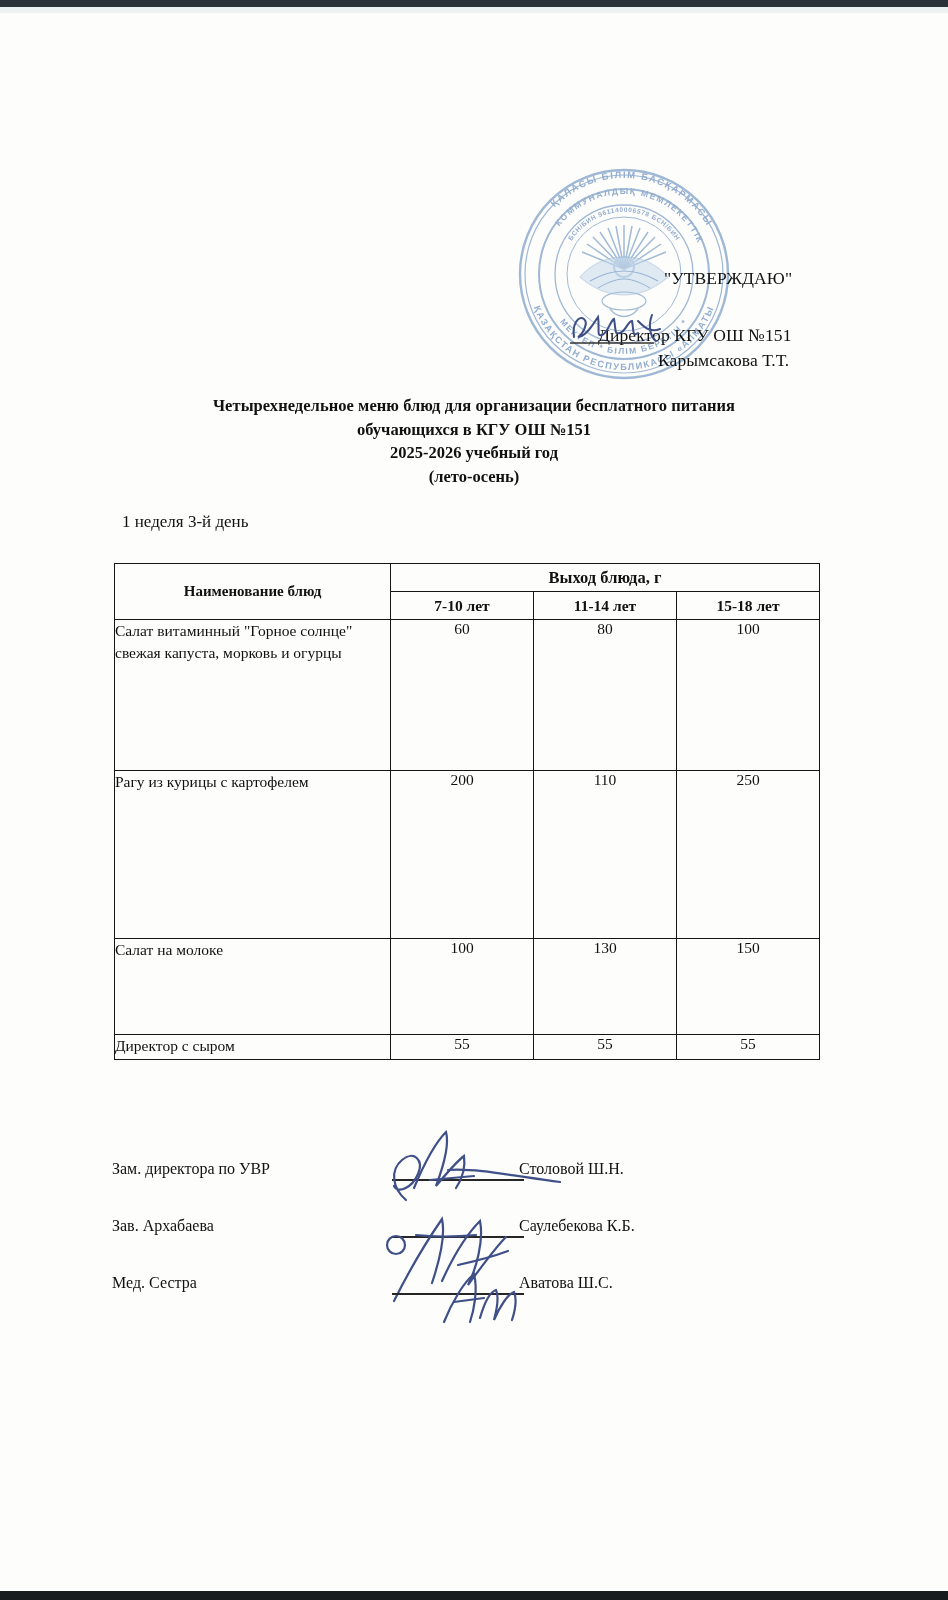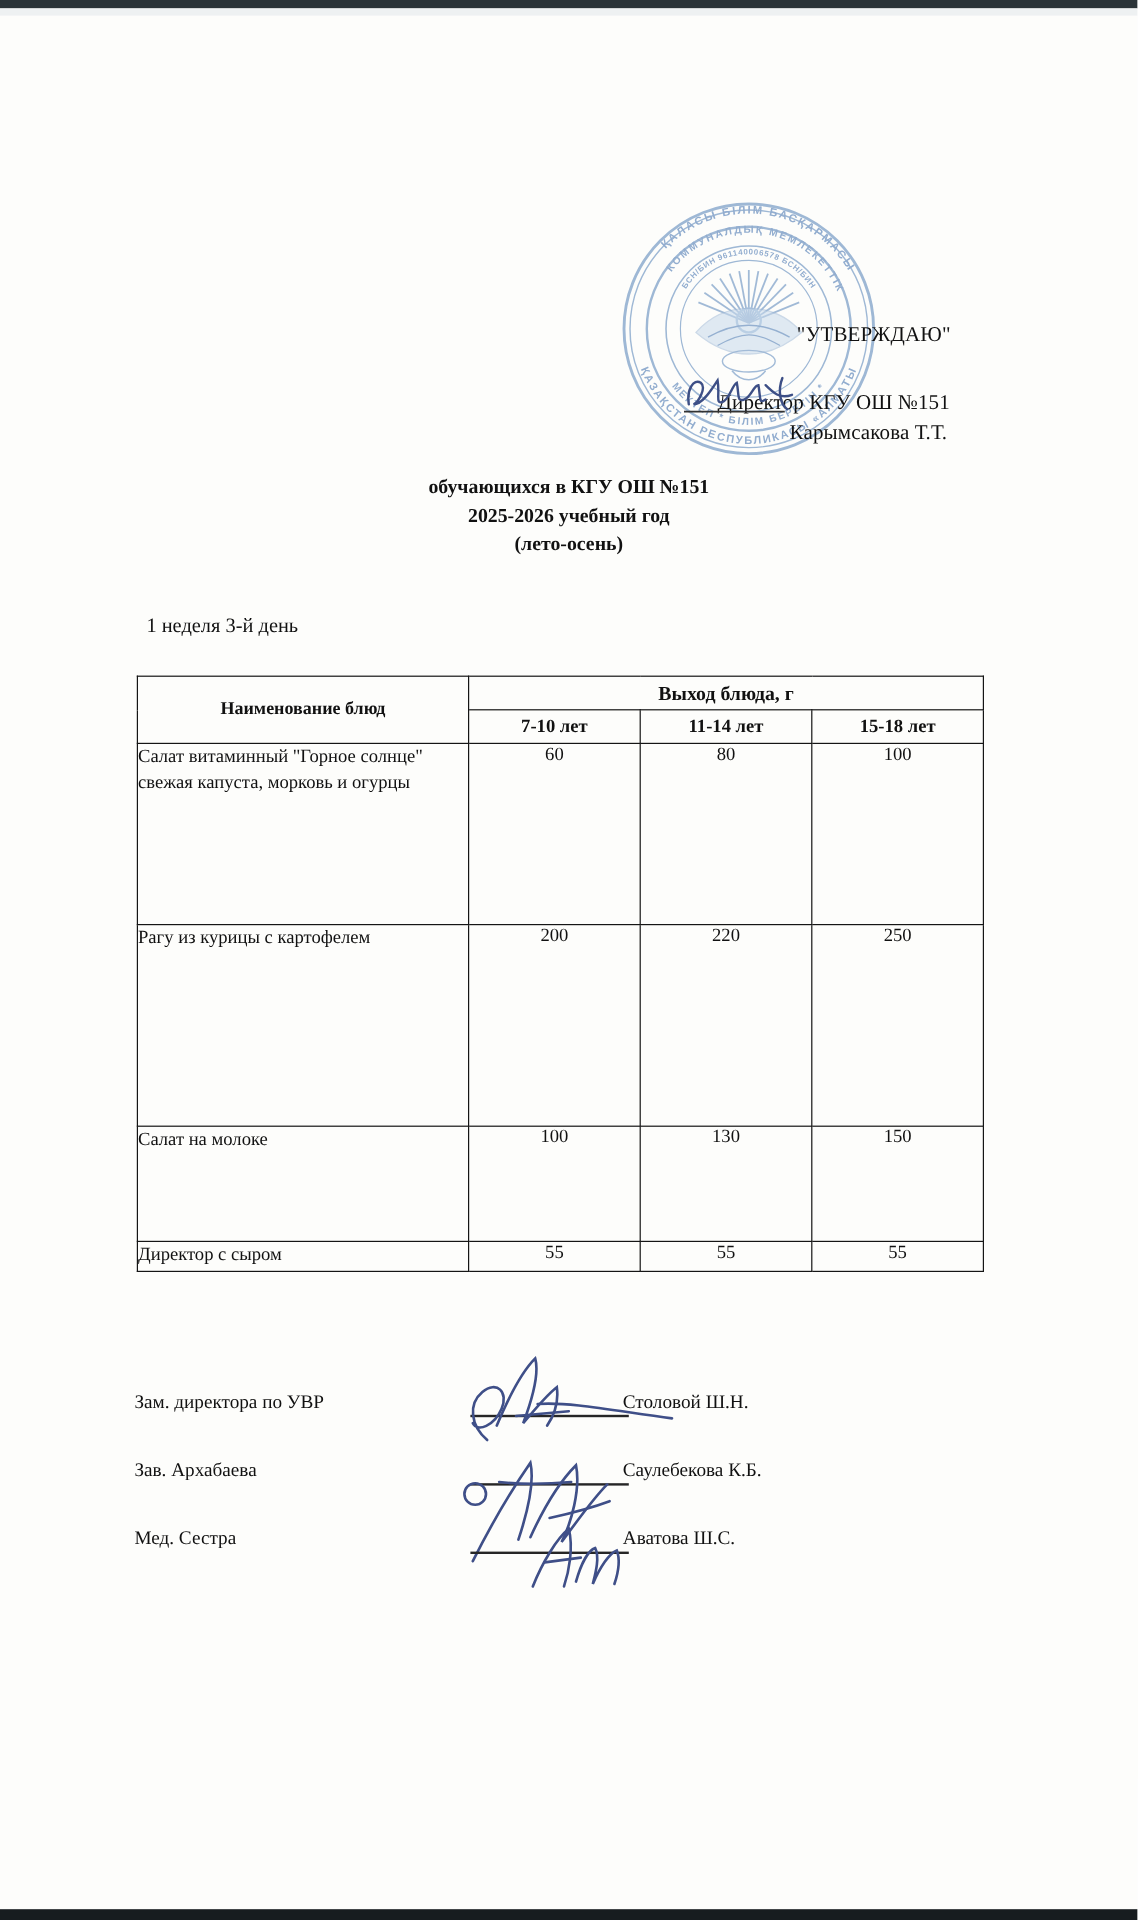--- a/index.html
+++ b/index.html
@@ -298,20 +298,21 @@
   <svg id="dir-sign" viewBox="0 0 110 40">
     <g fill="none" stroke="#3d4f86" stroke-width="2" stroke-linecap="round">
       <path d="M 6,30 C 4,18 10,8 16,12 C 21,16 14,28 10,30 C 18,30 26,16 30,10 C 32,22 28,30 34,28 C 40,26 42,14 46,12 C 48,22 46,28 52,26 C 58,24 60,14 64,14 C 66,24 64,30 70,26"></path>
       <path d="M 70,14 C 76,20 82,26 92,22"></path>
       <path d="M 84,8 C 80,18 82,30 88,34"></path>
     </g>
     <line x1="2" y1="36" x2="86" y2="36" stroke="#333" stroke-width="1.5"></line>
   </svg>
 
   <div id="title-block">
+    <span class="t-line l1">Четырехнедельное меню блюд для организации бесплатного питания</span>
     <span class="t-line">обучающихся в КГУ ОШ №151</span>
     <span class="t-line">2025-2026 учебный год</span>
     <span class="t-line">(лето-осень)</span>
   </div>
 
   <div id="weekday">1 неделя 3-й день</div>
 
   <table id="menu-table">
     <colgroup>
       <col class="col-name">
@@ -333,21 +334,21 @@
     <tbody>
       <tr class="r-tall">
         <td class="dish">Салат витаминный "Горное солнце" свежая капуста, морковь и огурцы</td>
         <td class="gram">60</td>
         <td class="gram">80</td>
         <td class="gram">100</td>
       </tr>
       <tr class="r-tall2">
         <td class="dish">Рагу из курицы с картофелем</td>
         <td class="gram">200</td>
-        <td class="gram">220</td>
+        <td class="gram">110</td>
         <td class="gram">250</td>
       </tr>
       <tr class="r-med">
         <td class="dish">Салат на молоке</td>
         <td class="gram">100</td>
         <td class="gram">130</td>
         <td class="gram">150</td>
       </tr>
       <tr class="r-short">
         <td class="dish">Директор с сыром</td>

